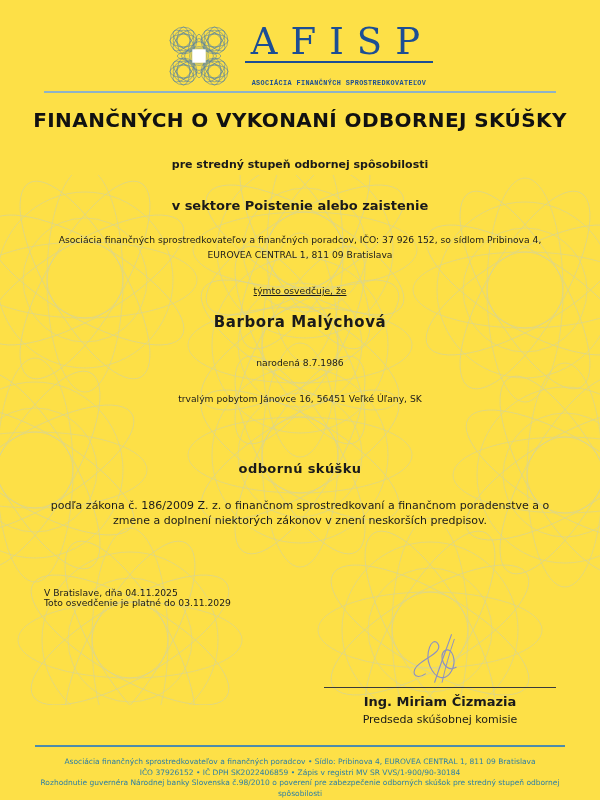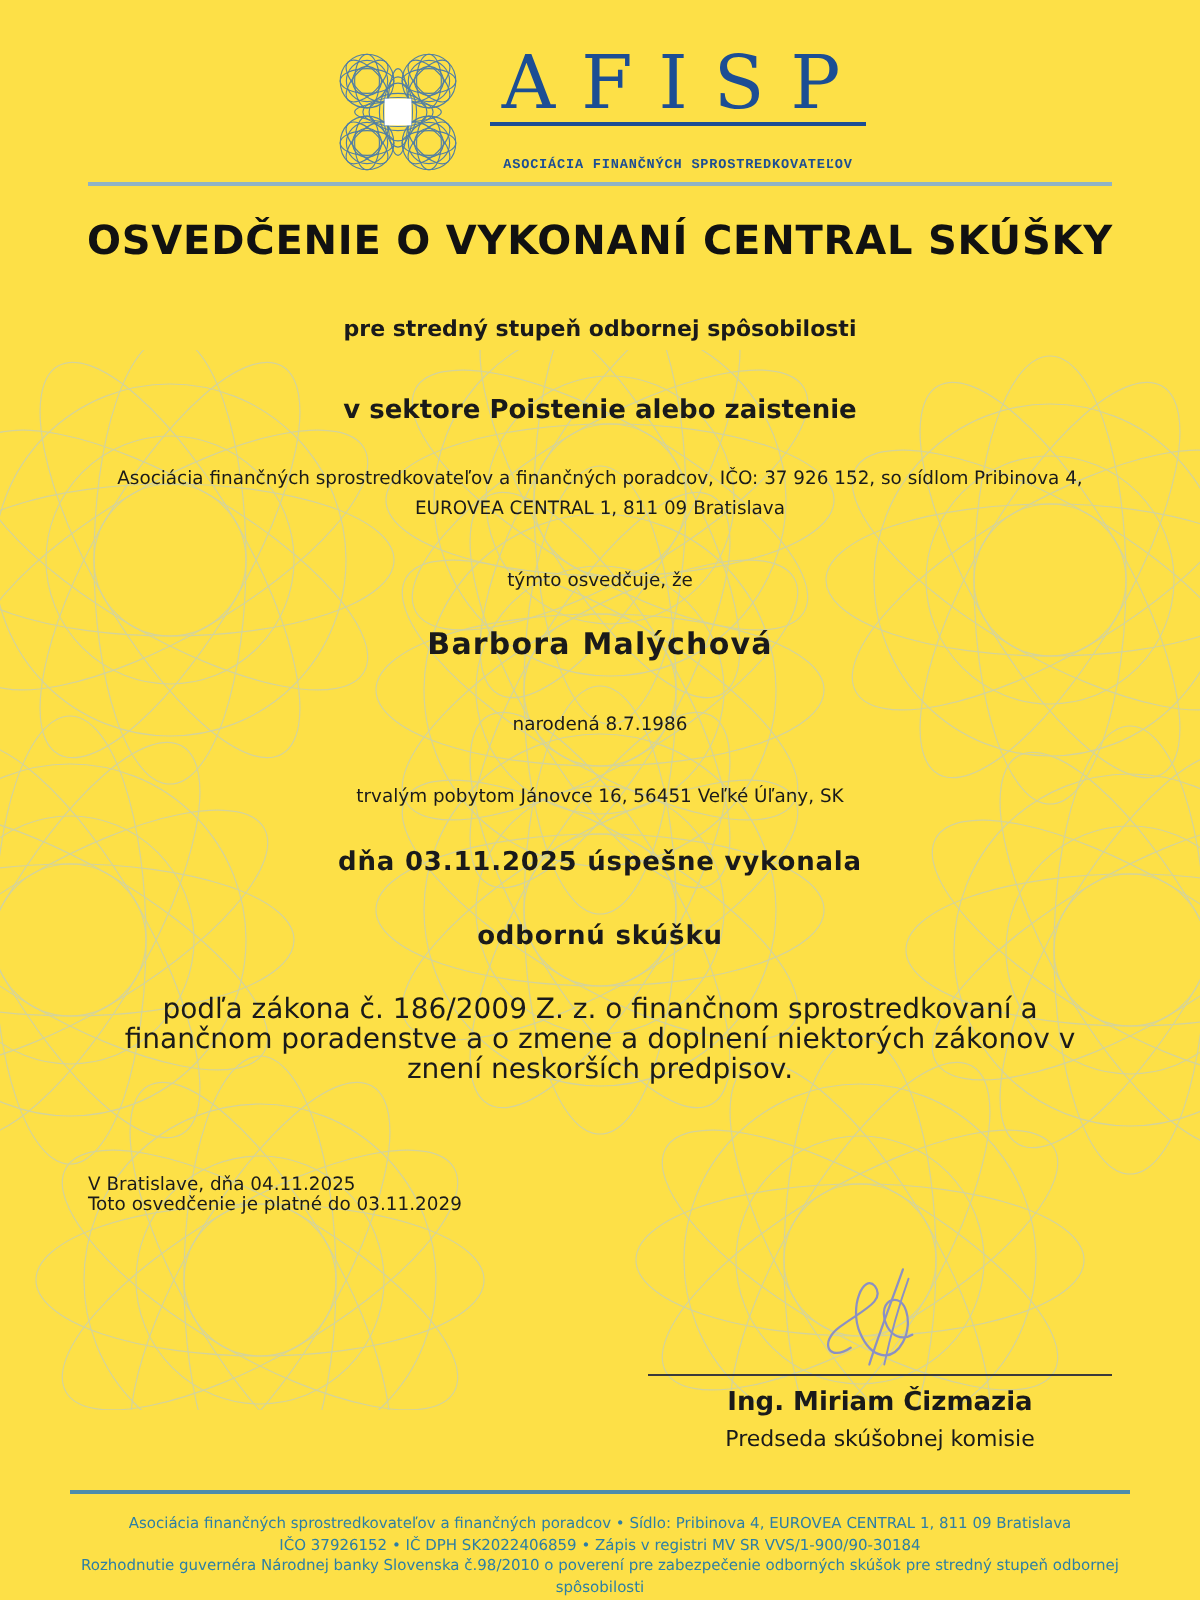--- a/index.html
+++ b/index.html
@@ -21,27 +21,27 @@
   .logo-sub{font-family:Liberation Mono, monospace;font-size:6.8px;line-height:9px;
     color:#1c4e94;font-weight:bold;letter-spacing:0.4px;margin-top:16px;white-space:nowrap;}
   .header-rule{position:absolute;top:91px;left:44px;right:44px;height:2px;background:#8fb3c6;z-index:2;}
   
   .cline{position:absolute;left:30px;right:30px;text-align:center;z-index:2;}
   .title{top:108px;font-size:20px;font-weight:bold;letter-spacing:0.4px;color:#111;}
   .level{top:158px;font-size:11px;font-weight:bold;}
   .sector{top:198px;font-size:13px;font-weight:bold;}
   .issuer{top:232px;font-size:9.2px;line-height:15px;}
   .issuer span{display:inline-block;max-width:512px;}
-  .certifies{top:285px;font-size:9.2px;}
+  .certifies{top:285px;font-size:9.2px;text-decoration:underline;}
   .holder{top:313px;font-size:15px;font-weight:bold;letter-spacing:0.6px;}
   .birth{top:357px;font-size:9.2px;}
   .residence{top:393px;font-size:9.2px;}
   .examdate{top:424px;font-size:13px;font-weight:bold;letter-spacing:0.4px;}
   .exam{top:461px;font-size:13px;font-weight:bold;letter-spacing:0.4px;}
-  .law{top:498px;font-size:14px;line-height:15px;}
+  .law{top:498px;font-size:11px;line-height:15px;}
   .law span{display:inline-block;max-width:512px;}
   .lline{position:absolute;left:44px;text-align:left;font-size:9.2px;z-index:2;}
   .validity{top:551px;margin-top:46px;}
   .issued{top:587px;}
   
   .sig-col{position:absolute;top:630px;width:232px;z-index:2;text-align:center;}
   .sig-left{left:44px;}
   .sig-right{left:324px;}
   .sig-scribble{height:56px;display:block;margin:0 auto;}
   .sig-rule{border-top:1.6px solid #3a3a3a;margin-top:1px;}
@@ -136,31 +136,30 @@
       </g>
       <rect x="24.5" y="24.5" width="13" height="13" fill="#ffffff"></rect>
     </svg>
     <div class="wordmark-block">
       <div class="wordmark">AFISP</div>
       <div class="logo-sub">ASOCIÁCIA  FINANČNÝCH  SPROSTREDKOVATEĽOV</div>
     </div>
   </div>
   <div class="header-rule"></div>
 
-  <div class="cline title">OSVEDČENIE O VYKONANÍ CENTRAL SKÚŠKY</div>
+  <div class="cline title">FINANČNÝCH O VYKONANÍ ODBORNEJ SKÚŠKY</div>
   <div class="cline level">pre stredný stupeň odbornej spôsobilosti</div>
   <div class="cline sector">v sektore Poistenie alebo zaistenie</div>
   <div class="cline issuer">
     <span>Asociácia finančných sprostredkovateľov a finančných poradcov, IČO: 37 926 152, so sídlom Pribinova 4, EUROVEA CENTRAL 1, 811 09 Bratislava</span>
   </div>
   <div class="cline certifies">týmto osvedčuje, že</div>
   <div class="cline holder">Barbora Malýchová</div>
   <div class="cline birth">narodená 8.7.1986</div>
   <div class="cline residence">trvalým pobytom Jánovce 16, 56451 Veľké Úľany, SK</div>
-  <div class="cline examdate">dňa 03.11.2025 úspešne vykonala</div>
   <div class="cline exam">odbornú skúšku</div>
   <div class="cline law">
     <span>podľa zákona č. 186/2009 Z. z. o finančnom sprostredkovaní a finančnom poradenstve a o zmene a doplnení niektorých zákonov v znení neskorších predpisov.</span>
   </div>
   <div class="lline validity">Toto osvedčenie je platné do 03.11.2029</div>
   <div class="lline issued">V Bratislave, dňa 04.11.2025</div>
 
   <div class="sig-col sig-right">
     <svg class="sig-scribble" viewBox="0 0 232 60" xmlns="http://www.w3.org/2000/svg" aria-hidden="true">
       <path d="M100,47 C88,55 83,44 94,36 C106,27 119,22 113,14 C107,7 99,25 105,39 C111,53 122,55 128,44 C134,33 129,18 121,22 C113,27 121,47 133,40" fill="none" stroke="#8b90c4" stroke-width="1.2" stroke-linecap="round"></path>

